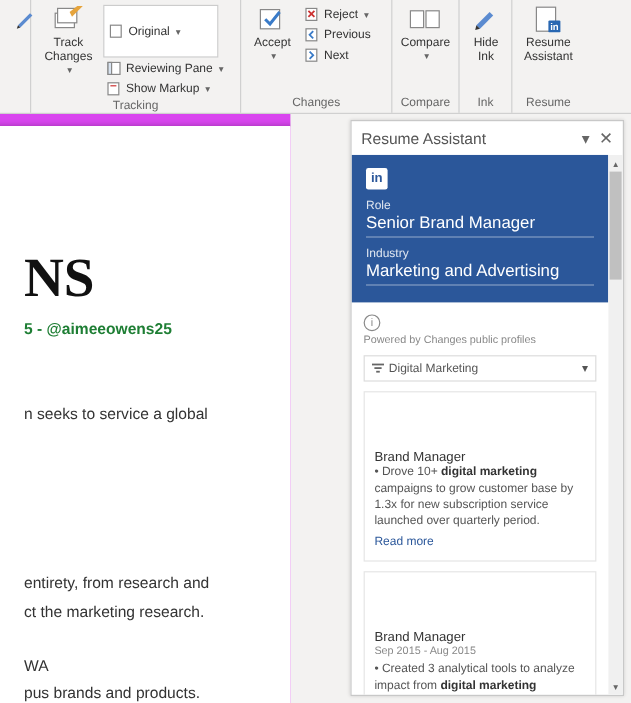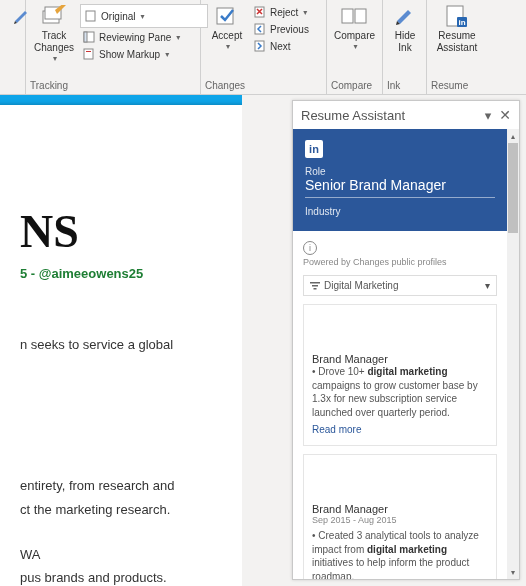--- a/index.html
+++ b/index.html
@@ -2,30 +2,30 @@
 <html><head>
   <meta charset="utf-8">
   <style>
     * { box-sizing: border-box; margin: 0; padding: 0; font-family: "Segoe UI", sans-serif; }
     body { width: 526px; height: 586px; background: #f3f2f1; overflow: hidden; position: relative; }
     
     
     .ribbon { height: 95px; background: #f3f2f1; border-bottom: 1px solid #d0d0d0; display: flex; }
     .ribbon-group { display: flex; flex-direction: column; border-right: 1px solid #d0d0d0; padding: 2px 4px; }
     .ribbon-group-body { flex: 1; display: flex; align-items: flex-start; gap: 2px; }
-    .ribbon-group-label { font-size: 10px; color: #666; padding: 1px 0; }
+    .ribbon-group-label { font-size: 10px; color: #666; text-align: center; padding: 1px 0; }
     .rbtn { display: flex; flex-direction: column; align-items: center; justify-content: flex-start; padding: 2px 4px; font-size: 10px; color: #333; cursor: default; text-align: center; line-height: 1.2; }
     .rbtn .ico { width: 28px; height: 24px; display: flex; align-items: center; justify-content: center; margin-bottom: 2px; }
     .rbtn-sm { display: flex; align-items: center; gap: 3px; font-size: 10px; color: #333; padding: 1px 2px; }
     .rbtn-sm .ico-sm { width: 14px; height: 14px; display:flex; align-items:center; justify-content:center; }
     .rstack { display: flex; flex-direction: column; gap: 1px; }
     .caret::after { content: "▾"; font-size: 8px; margin-left: 2px; color: #666; }
     
     
-    .doc-area { position: absolute; top: 95px; left: 0; width: 242px; bottom: 0; background: #0ea5e9; overflow: hidden; }
+    .doc-area { position: absolute; top: 95px; left: 0; width: 242px; bottom: 0; background: #d946ef; overflow: hidden; }
     .page { position: absolute; top: 10px; left: -120px; width: 400px; height: 700px; background: #fff; box-shadow: 0 0 5px rgba(0,0,0,0.3); padding: 100px 30px 30px 140px; }
     .page h1 { font-family: Georgia, serif; font-size: 46px; font-weight: bold; color: #111; }
     .handle { color: #1e7e34; font-size: 13px; font-weight: 600; margin-top: 8px; }
     .para { font-size: 13px; color: #333; margin-top: 55px; line-height: 1.4; }
     .para2 { font-size: 13px; color: #333; margin-top: 120px; line-height: 1.8; }
     
     
     .pane { position: absolute; top: 100px; right: 6px; width: 228px; bottom: 6px; background: #fff; border: 1px solid #c8c8c8; box-shadow: 0 0 3px rgba(0,0,0,0.15); display: flex; flex-direction: column; }
     .pane-header { display: flex; align-items: center; justify-content: space-between; padding: 6px 8px; font-size: 13px; color: #555; }
     .pane-header-right { display: flex; gap: 8px; align-items: center; color: #666; }
@@ -82,21 +82,21 @@
           <svg width="28" height="22" viewBox="0 0 28 22">
               <rect x="3" y="6" width="16" height="12" fill="#fff" stroke="#888"></rect>
               <rect x="5" y="2" width="16" height="12" fill="#fff" stroke="#888"></rect>
               <path d="M15 5 L24 -2 L26 0 L17 9 Z" fill="#e6a43c"></path>
             </svg>
         </span>
         <span style="white-space:pre-line;">Track
 Changes</span>
       </div>
       <div class="rstack" style="margin-top:2px;">
-        <div class="rbtn-sm caret" style="border:1px solid #ccc; width:128px; padding:4px 3px; background:#fff;">
+        <div class="rbtn-sm caret" style="border:1px solid #ccc; width:96px; padding:14px 3px; background:#fff;">
           <span class="ico-sm">
             <svg width="12" height="12">
                 <rect x="1" y="1" width="9" height="10" fill="#fff" stroke="#888"></rect>
               </svg>
           </span>
           <span>Original</span>
         </div>
         <div class="rbtn-sm caret">
           <span class="ico-sm">
             <svg width="12" height="12">
@@ -238,20 +238,21 @@
       <span style="cursor:pointer; font-size:14px;">✕</span>
     </div>
   </div>
   <div class="pane-body">
     <div class="pane-content">
       <div class="blue-card">
         <span class="li-badge">in</span>
         <div class="bc-label">Role</div>
         <div class="bc-value">Senior Brand Manager</div>
         <div class="bc-label">Industry</div>
+        <div class="bc-value">Marketing and Advertising</div>
       </div>
       <div class="section-head">
         <span class="info-ico">i</span>
       </div>
       <div class="section-sub">Powered by Changes public profiles</div>
       <div class="filter-box">
         <span class="left">
           <span>
             <svg width="10" height="10">
                 <rect x="0" y="1" width="10" height="1.5" fill="#666"></rect>

